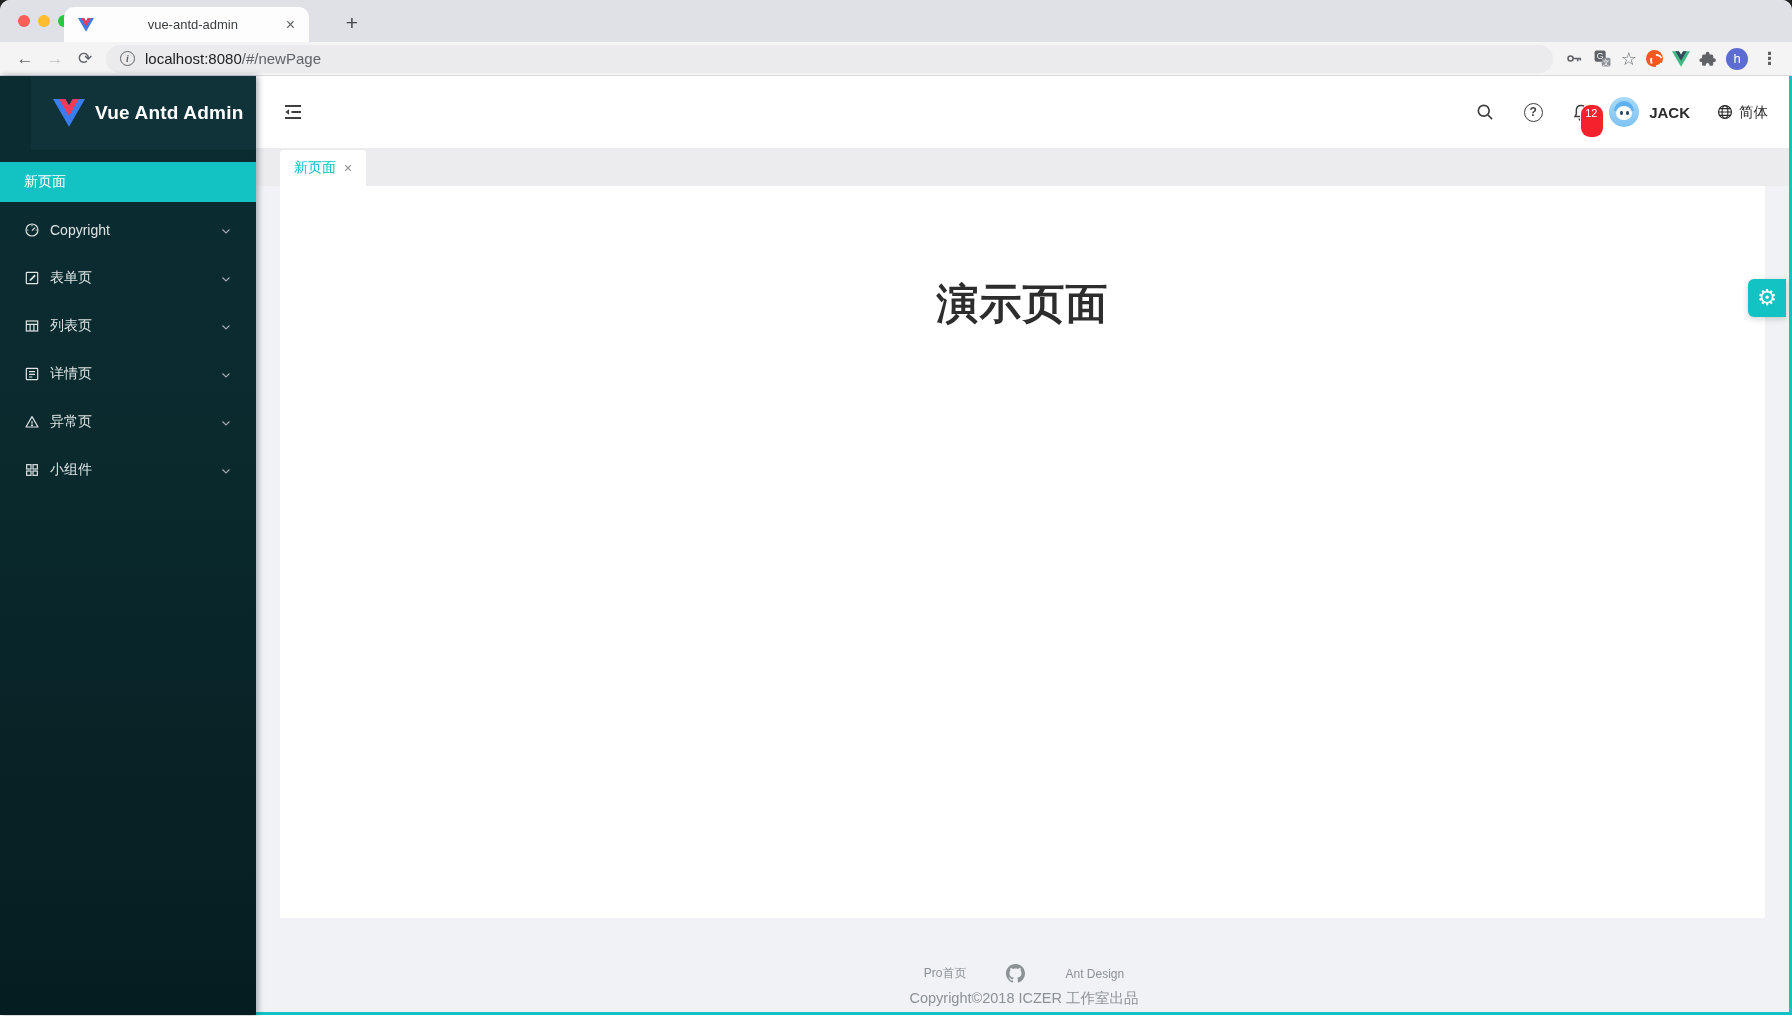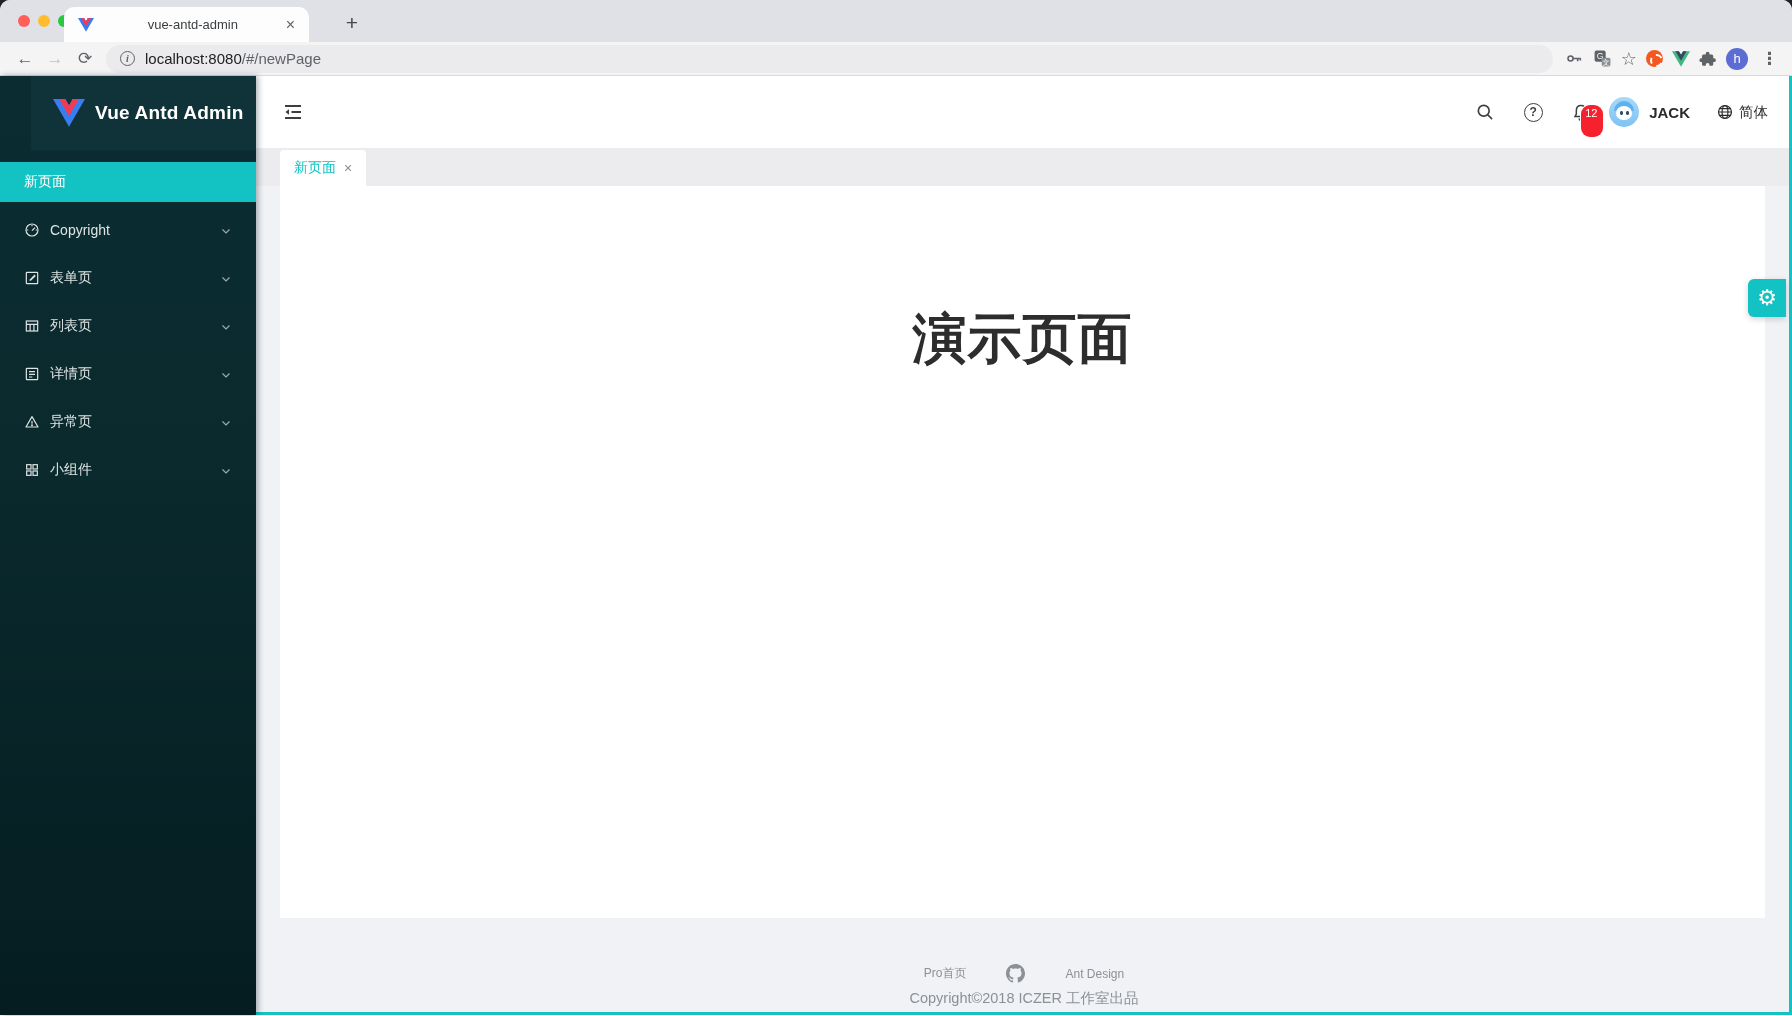--- a/index.html
+++ b/index.html
@@ -69,21 +69,21 @@
 
   
   .tabbar { height:38px; background:#ececee; display:flex; align-items:flex-end; padding-left:24px; }
   .page-tab { height:36px; background:#fff; border-radius:4px 4px 0 0; display:flex; align-items:center; padding:0 14px; gap:8px; }
   .page-tab .pt-label { color:#13c2c2; font-size:14px; }
   .page-tab .pt-close { color:#8c8c8c; font-size:14px; cursor:pointer; }
 
   
   .content { position:relative; height:829px; }
   .card { margin:0 27px 0 24px; height:732px; background:#fff; text-align:center; }
-  .demo-title { padding-top:117px; font-size:54px; font-weight:bold; color:#2d2d2d; letter-spacing:1px; }
+  .demo-title { padding-top:90px; font-size:42px; font-weight:bold; color:#2d2d2d; letter-spacing:1px; }
   .footer { height:97px; text-align:center; }
   .f-links { padding-top:46px; display:flex; justify-content:center; align-items:center; gap:40px; }
   .f-link { color:#8c9196; font-size:12px; cursor:pointer; text-decoration:none; }
   .gh-ic { width:19px; height:19px; display:block; cursor:pointer; }
   .f-copy { margin-top:6px; color:#8c9196; font-size:14.5px; }
 
   
   .settings-btn { position:absolute; right:6px; top:203px; width:38px; height:38px; background:#13c2c2; border-radius:6px 0 0 6px; color:#fff; display:flex; align-items:center; justify-content:center; font-size:22px; cursor:pointer; z-index:5; box-shadow:0 2px 6px rgba(0,0,0,.18); }
 </style>
 </head>

